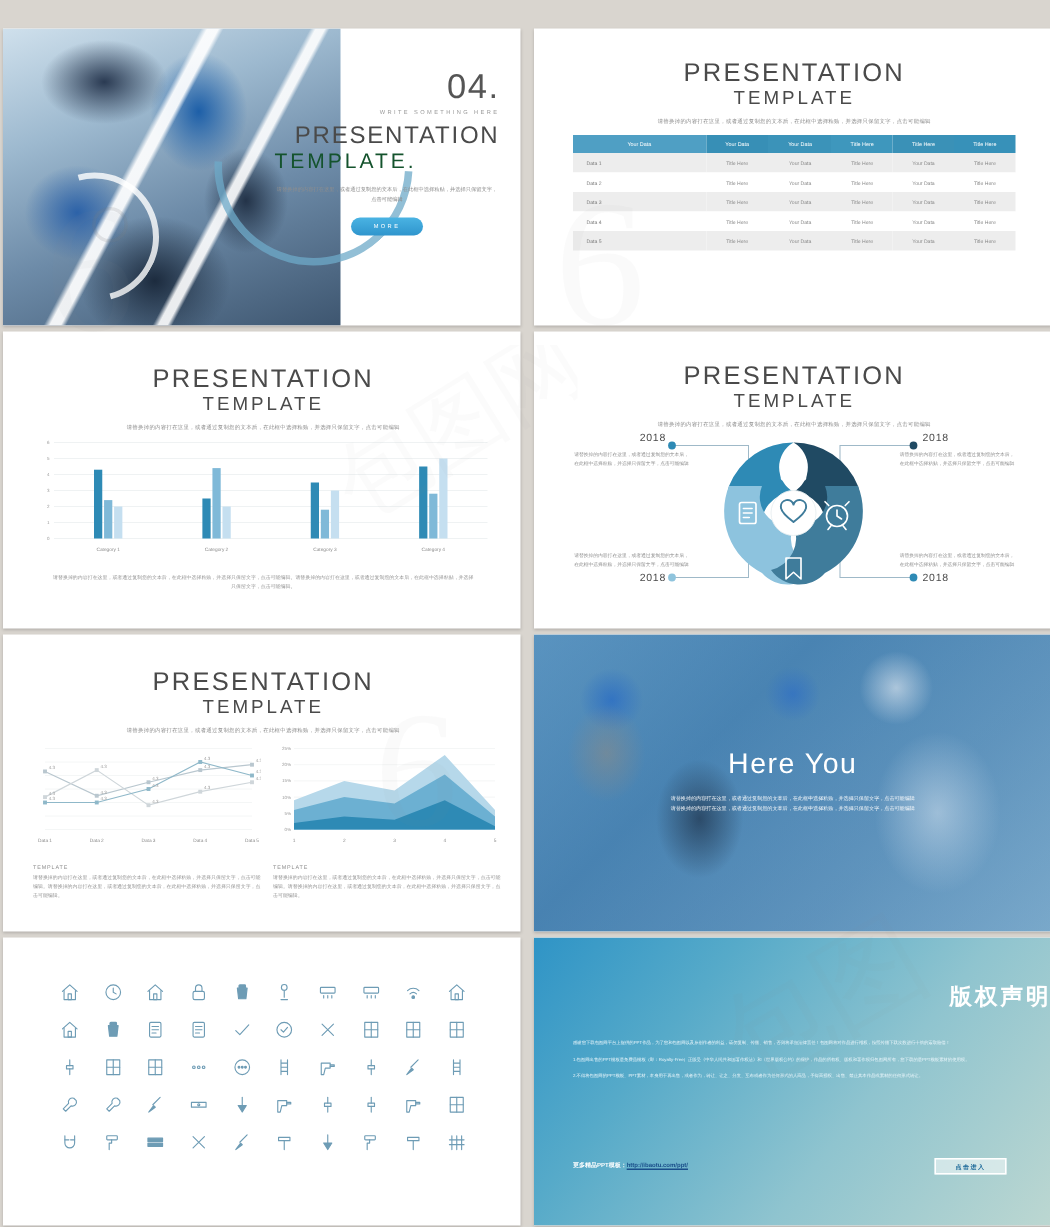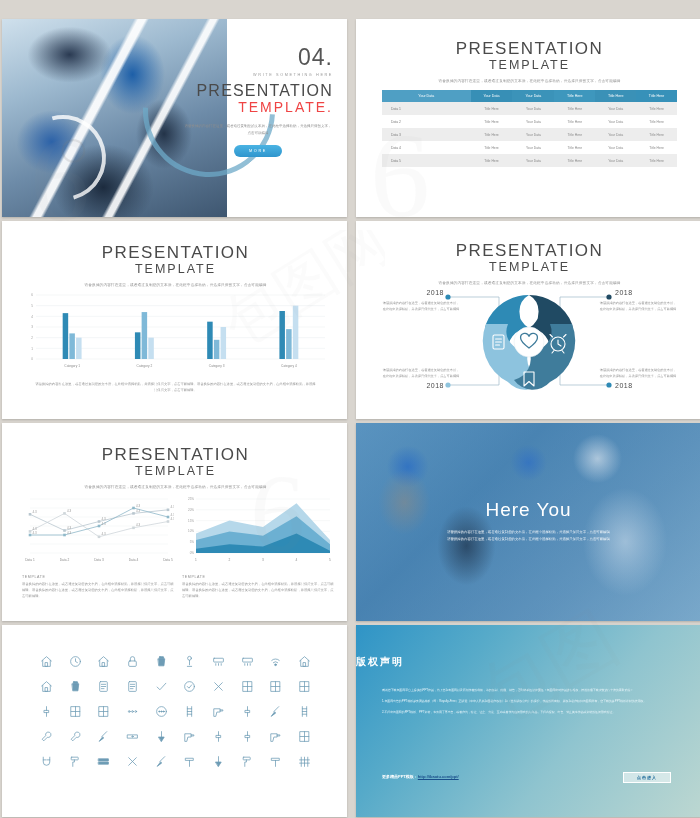--- a/index.html
+++ b/index.html
@@ -50,21 +50,21 @@
   }
   .cover-arc2 {
     position:absolute; width:86px; height:86px; border-radius:50%;
     border:4px solid rgba(255,255,255,.8); border-left-color:transparent; border-bottom-color:transparent;
     left:18px; top:96px; transform:rotate(30deg);
   }
   .cover-right { position:absolute; right:14px; top:26px; width:150px; text-align:center; }
   .num04 { font-size:23px; color:#555; text-align:right; letter-spacing:1px; line-height:24px; }
   .wsh { font-size:3.8px; letter-spacing:1.6px; color:#9a9a9a; text-align:right; margin-top:4px; }
   .cov-t1 { font-size:16px; color:#4a4a4a; letter-spacing:1.2px; margin-top:5px; text-align:right; }
-  .cov-t2 { font-size:14px; color:#ef4444; letter-spacing:2px; text-align:right; line-height:15px; }
+  .cov-t2 { font-size:14px; color:#14532d; letter-spacing:2px; text-align:left; line-height:15px; }
   .cov-cn { font-size:3.5px; color:#8e8e8e; line-height:2; margin-top:8px; text-align:center; }
   .more-btn {
     margin:8px auto 0; width:48px; height:12px; border-radius:6px;
     background:linear-gradient(180deg,#4ab3e3,#2f95cd);
     color:#fff; font-size:3.8px; letter-spacing:1.6px;
     display:flex; align-items:center; justify-content:center;
   }
 
   
   .tbl { width:100%; border-collapse:collapse; margin-top:7px; font-size:3.4px; }
@@ -109,21 +109,21 @@
   .icon-grid { position:absolute; left:20px; right:20px; top:24px;
     display:grid; grid-template-columns:repeat(10,1fr); row-gap:12px; }
   .icon-cell { display:flex; align-items:center; justify-content:center; }
   .icon-cell svg { width:13px; height:13px; }
 
   
   .cr {
     position:absolute; inset:0;
     background:linear-gradient(128deg,#2f94c6 0%,#56aac9 28%,#8fc4cf 62%,#bcd7d1 100%);
   }
-  .cr-title { text-align:left; color:#fff; font-weight:bold; font-size:10px; letter-spacing:2px; margin-top:30px; }
+  .cr-title { text-align:right; color:#fff; font-weight:bold; font-size:15px; letter-spacing:2px; margin-top:30px; }
   .cr-body { margin:18px 26px 0; color:#eaf6fb; font-size:2.9px; line-height:2.1; }
   .cr-body p { margin-bottom:5px; }
   .cr-foot { position:absolute; left:26px; bottom:38px; font-size:4px; color:#fff; font-weight:bold; }
   .cr-foot a { color:#1a4f8a; text-decoration:underline; }
   .cr-btn {
     position:absolute; right:30px; bottom:34px; width:48px; height:11px;
     border:1px solid #fff; background:rgba(255,255,255,.5);
     display:flex; align-items:center; justify-content:center;
     color:#0d5f93; font-size:4px; font-weight:bold; letter-spacing:1px;
   }

